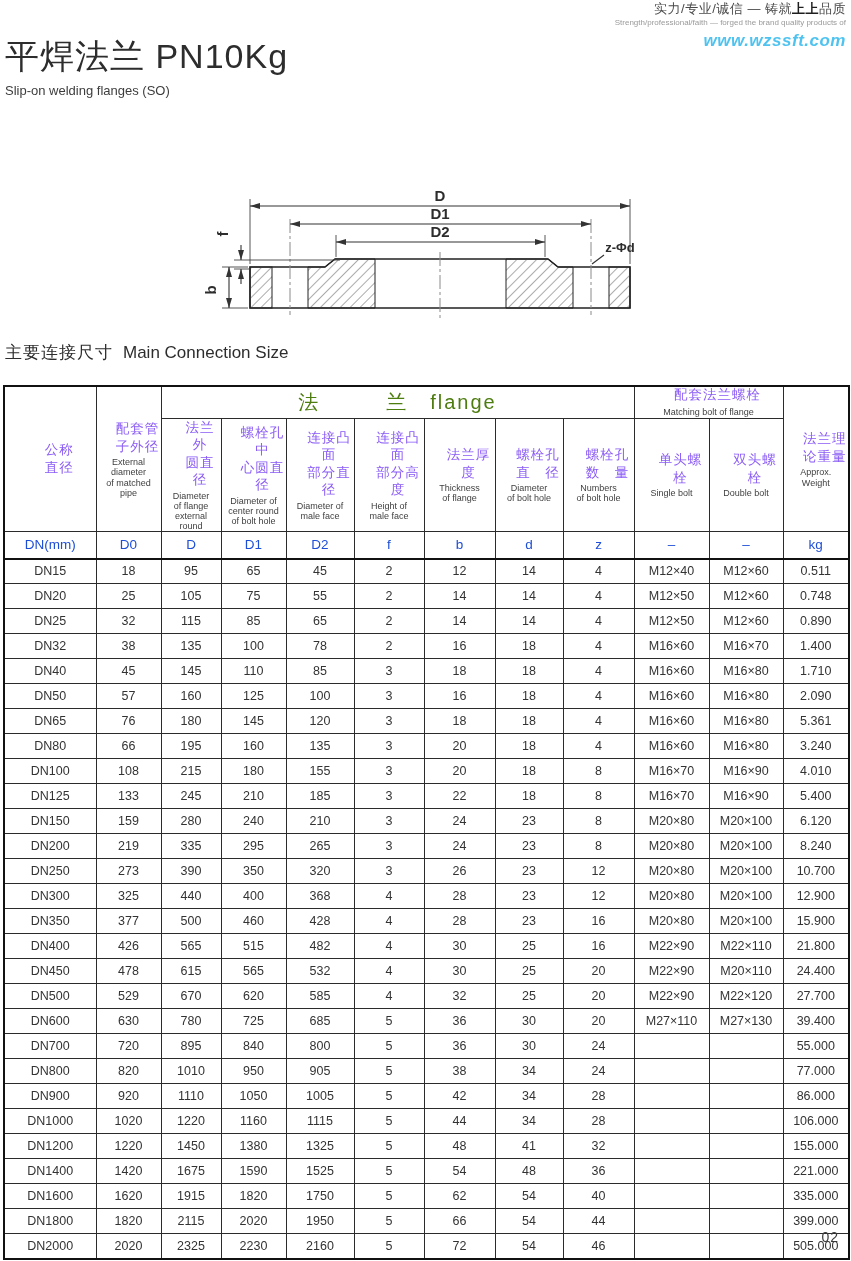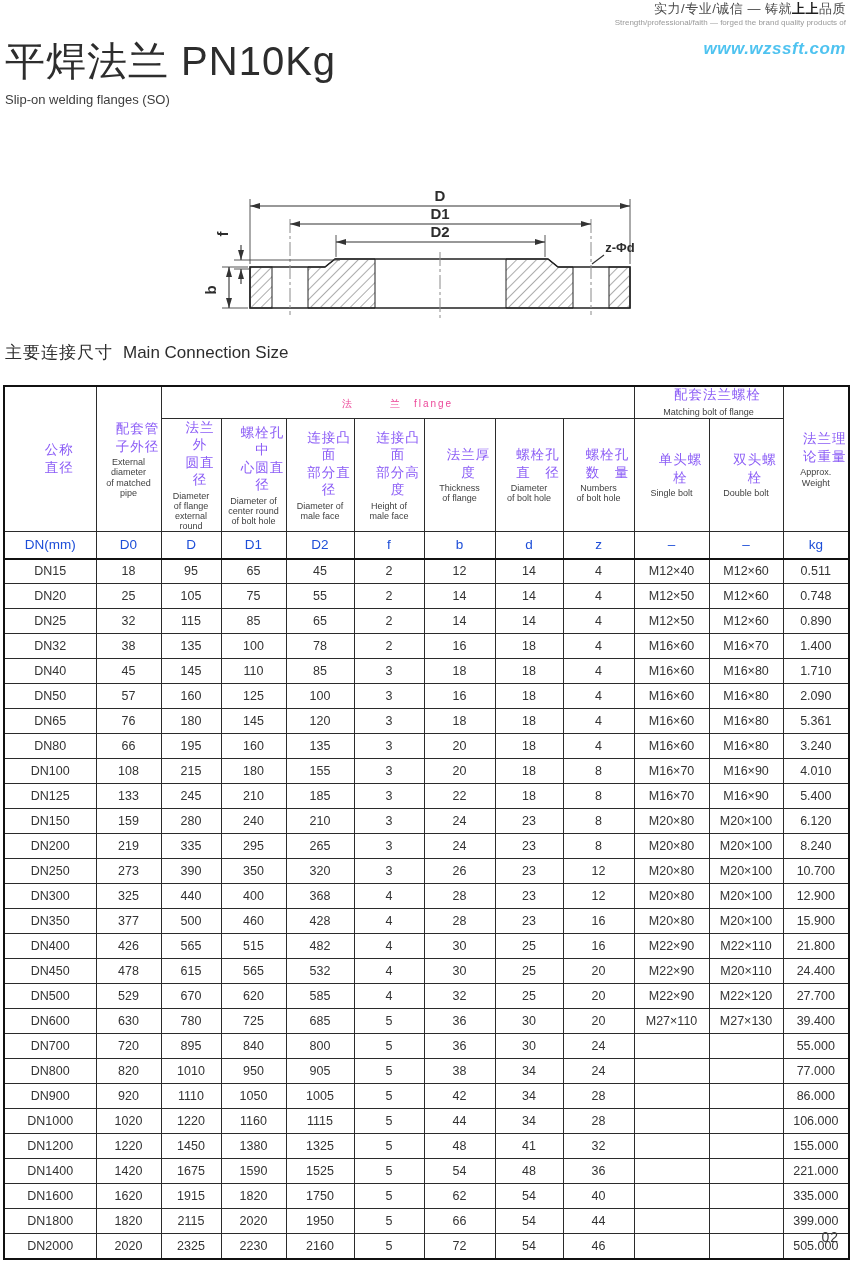--- a/index.html
+++ b/index.html
@@ -10,25 +10,25 @@
     font-family:"Liberation Sans", sans-serif;
     color:#3a3a3a;
     overflow:hidden;
   }
 
   
   .slogan { position:absolute; top:2px; right:5px; text-align:right; line-height:1.15; }
   .slogan-cn { font-size:13px; color:#4a4a4a; letter-spacing:.5px; }
   .slogan-cn .bold { font-weight:bold; color:#1e1e1e; }
   .slogan-en { font-size:8px; color:#9a9a9a; margin-top:1px; }
-  .website { font-size:17px; font-style:italic; font-weight:bold; color:#4fc3f0; margin-top:12px; letter-spacing:.5px; }
+  .website { font-size:17px; font-style:italic; font-weight:bold; color:#4fc3f0; margin-top:4px; letter-spacing:.5px; }
 
   
   .title-block { position:absolute; top:34px; left:5px; }
-  .title-cn { font-size:40px; color:#2d2d2d; letter-spacing:1px; font-weight:normal; }
+  .title-cn { font-size:34px; color:#2d2d2d; letter-spacing:1px; font-weight:normal; }
   .title-en { font-size:13px; color:#3d3d3d; margin-top:3px; font-weight:normal; }
 
   
   .diagram { position:absolute; top:172px; left:178px; width:500px; height:168px; }
   .cl  { stroke:#8a8a8a; stroke-width:1; stroke-dasharray:14 3 3 3; }
   .dim { stroke:#333; stroke-width:1.1; fill:none; }
   .ext { stroke:#444; stroke-width:0.9; }
   .dlabel { font-family:"Liberation Sans",sans-serif; font-size:15px; font-weight:bold; fill:#2d2d2d; }
   .dlabel.sm { font-size:13px; }
 
@@ -48,21 +48,21 @@
     text-align:center; vertical-align:middle;
     padding:0; overflow:hidden;
     font-weight:normal;
   }
   .group-row th { height:32px; }
   .sub-row th { height:74px; }
   .th-cn { display:block; font-size:13.5px; line-height:1.3; letter-spacing:1px; color:#8b5cf6; white-space:pre-line;padding-left:18px; }
   .th-en { display:block; font-size:9px; line-height:1.12; color:#3f3f3f; margin-top:2px; white-space:pre-line; letter-spacing:0; }
   .group-cell .th-cn { line-height:1.1; }
   .group-cell .th-en { margin-top:4px; }
-  .group-flange { font-size:10px; letter-spacing:2px; color:#ec4899; }
+  .group-flange { font-size:20px; letter-spacing:2px; color:#4d7c0f; }
   .units-row td { height:27px; font-size:13.5px; border-bottom:2px solid #111; color:#1d4ed8; }
   tbody tr.data-row td { height:25px; font-size:12.5px; color:#333; }
   .page-num { position:absolute; top:1229px; right:12px; font-size:14px; color:#3a3a3a; letter-spacing:1px; }
 </style>
 </head>
 <body>
 
 <div class="slogan">
   <div class="slogan-cn"><span>实力/专业/诚信 — 铸就</span><span class="bold">上上</span><span>品质</span></div>
   <div class="slogan-en">Strength/professional/faith — forged the brand quality products of</div>

